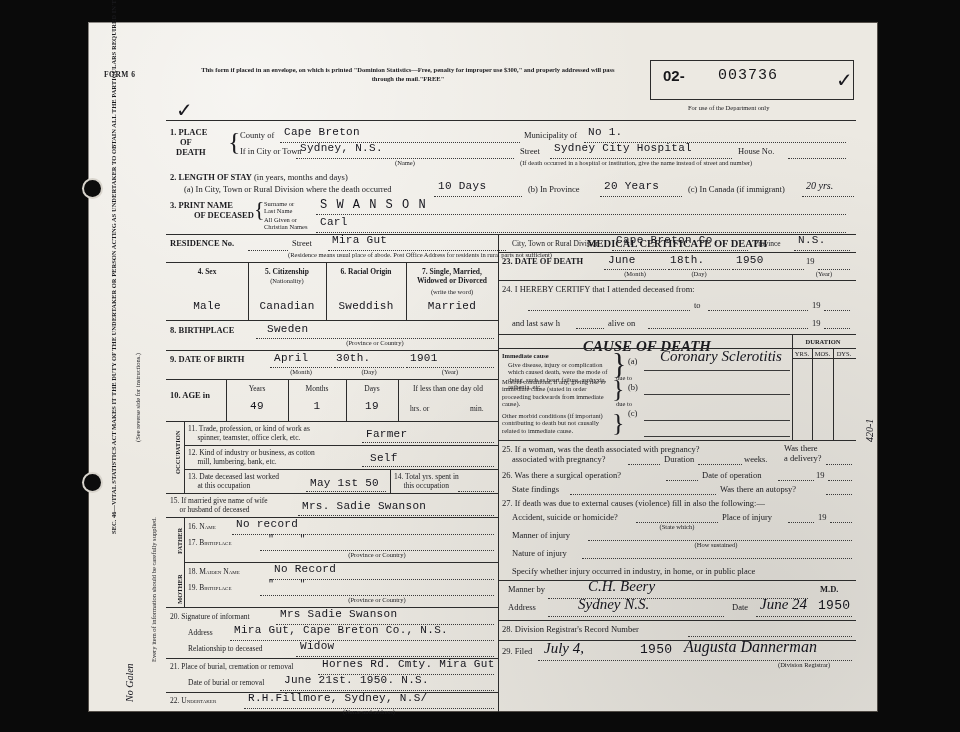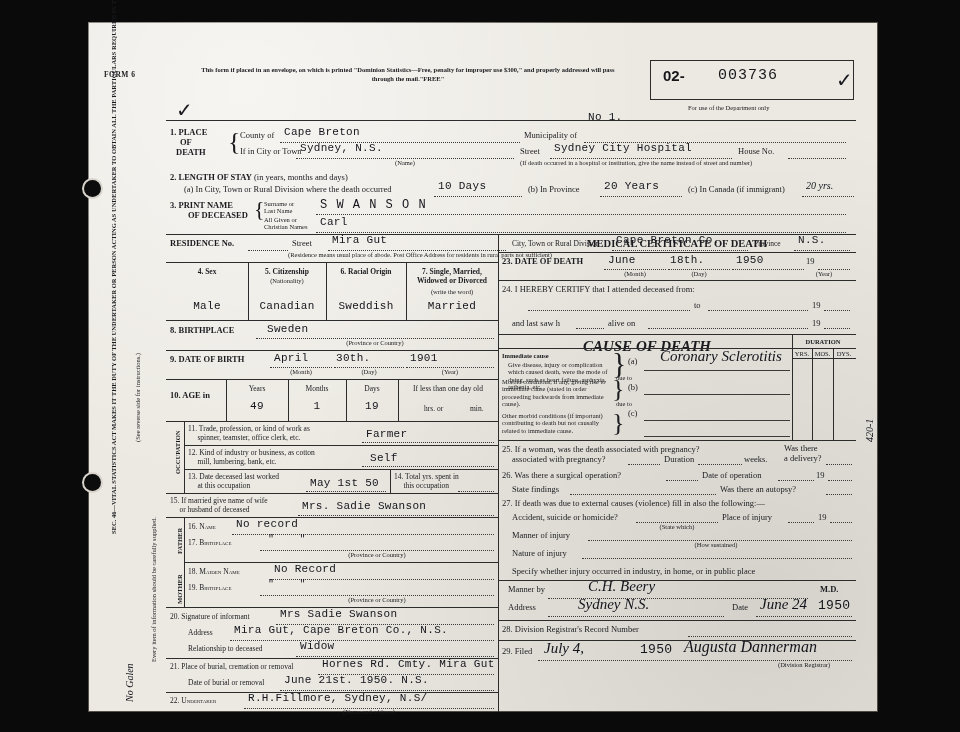--- a/index.html
+++ b/index.html
@@ -69,21 +69,21 @@
     <div class="hr" style="left:78px;top:212px;width:332px;"></div>
 
     <div class="abs lbl s b" style="left:82px;top:106px;line-height:1.15;">
       1. <span class="sc">PLACE</span><br><span style="margin-left:10px">OF</span><br><span style="margin-left:6px" class="sc">DEATH</span>
     </div>
     <div class="abs lbl s" style="left:140px;top:110px;font-size:26px;line-height:.8;">{</div>
     <div class="abs lbl s" style="left:152px;top:108px;">County of</div>
     <div class="abs hand hw" style="left:196px;top:104px;text-align:right;">Cape Breton</div>
     <div class="dots abs" style="left:192px;top:120px;width:240px;"></div>
     <div class="abs lbl s" style="left:436px;top:108px;">Municipality of</div>
-    <div class="abs hand hw" style="left:500px;top:89px;">No 1.</div>
+    <div class="abs hand hw" style="left:500px;top:104px;">No 1.</div>
     <div class="dots abs" style="left:496px;top:120px;width:262px;"></div>
 
     <div class="abs lbl s" style="left:152px;top:124px;">If in City or Town</div>
     <div class="abs hand hw" style="left:212px;top:120px;">Sydney, N.S.</div>
     <div class="dots abs" style="left:208px;top:136px;width:218px;"></div>
     <div class="abs lbl tiny ctr" style="left:208px;top:137px;width:218px;">(Name)</div>
     <div class="abs lbl s" style="left:432px;top:124px;">Street</div>
     <div class="abs hand hw" style="left:466px;top:120px;">Sydney City Hospital</div>
     <div class="dots abs" style="left:462px;top:136px;width:182px;"></div>
     <div class="abs lbl s" style="left:650px;top:124px;">House No.</div>
@@ -94,21 +94,21 @@
     <div class="abs lbl s" style="left:96px;top:162px;">(a) In City, Town or Rural Division where the death occurred</div>
     <div class="abs hand hw" style="left:350px;top:158px;">10 Days</div>
     <div class="dots abs" style="left:346px;top:174px;width:88px;"></div>
     <div class="abs lbl s" style="left:440px;top:162px;">(b) In Province</div>
     <div class="abs hand hw" style="left:516px;top:158px;">20 Years</div>
     <div class="dots abs" style="left:512px;top:174px;width:82px;"></div>
     <div class="abs lbl s" style="left:600px;top:162px;">(c) In Canada (if immigrant)</div>
     <div class="abs script hws" style="left:718px;top:158px;">20 yrs.</div>
     <div class="dots abs" style="left:714px;top:174px;width:52px;"></div>
 
-    <div class="abs lbl s b" style="left:82px;top:178px;line-height:1.2;">3. <span class="sc">PRINT NAME</span><br><span style="margin-left:18px" class="sc">OF DECEASED</span></div>
+    <div class="abs lbl s b" style="left:82px;top:178px;line-height:1.2;">3. <span class="sc">PRINT NAME</span><br><span style="margin-left:24px" class="sc">OF DECEASED</span></div>
     <div class="abs lbl s" style="left:166px;top:178px;font-size:22px;line-height:.8;">{</div>
     <div class="abs lbl tiny" style="left:176px;top:178px;line-height:1.1;">Surname or<br>Last Name</div>
     <div class="abs hand" style="left:232px;top:176px;font-size:12px;letter-spacing:1px;">S W A N S O N</div>
     <div class="dots abs" style="left:228px;top:192px;width:530px;"></div>
     <div class="abs lbl tiny" style="left:176px;top:194px;line-height:1.1;">All Given or<br>Christian Names</div>
     <div class="abs hand hw" style="left:232px;top:194px;">Carl</div>
     <div class="dots abs" style="left:228px;top:210px;width:530px;"></div>
 
     <div class="abs lbl s b" style="left:82px;top:216px;text-align:right;">RESIDENCE No.</div>
     <div class="dots abs" style="left:160px;top:228px;width:40px;"></div>
@@ -168,21 +168,21 @@
     <div class="vr" style="left:258px;top:357px;height:42px;"></div>
     <div class="vr" style="left:310px;top:357px;height:42px;"></div>
     <div class="hr" style="left:78px;top:399px;width:332px;"></div>
     <div class="abs lbl xs ctr" style="left:140px;top:362px;width:58px;">Years</div>
     <div class="abs lbl xs ctr" style="left:202px;top:362px;width:54px;">Months</div>
     <div class="abs lbl xs ctr" style="left:260px;top:362px;width:48px;">Days</div>
     <div class="abs lbl xs ctr" style="left:312px;top:362px;width:96px;">If less than one day old</div>
     <div class="abs hand hw ctr" style="left:140px;top:378px;width:58px;">49</div>
     <div class="abs hand hw ctr" style="left:202px;top:378px;width:54px;">1</div>
     <div class="abs hand hw ctr" style="left:260px;top:378px;width:48px;">19</div>
-    <div class="abs lbl xs" style="left:336px;top:382px;">hrs. or</div>
+    <div class="abs lbl xs" style="left:322px;top:382px;">hrs. or</div>
     <div class="abs lbl xs" style="left:382px;top:382px;">min.</div>
 
     <div class="vert lbl tiny b" style="left:86px;top:452px;">OCCUPATION</div>
     <div class="vr" style="left:96px;top:399px;height:72px;"></div>
 
     <div class="abs lbl xs" style="left:100px;top:402px;line-height:1.2;">11. Trade, profession, or kind of work as<br>&nbsp;&nbsp;&nbsp;&nbsp;&nbsp;spinner, teamster, office clerk, etc.</div>
     <div class="abs hand hw" style="left:278px;top:406px;">Farmer</div>
     <div class="dots abs" style="left:274px;top:420px;width:132px;"></div>
     <div class="hr" style="left:96px;top:423px;width:314px;"></div>
 

